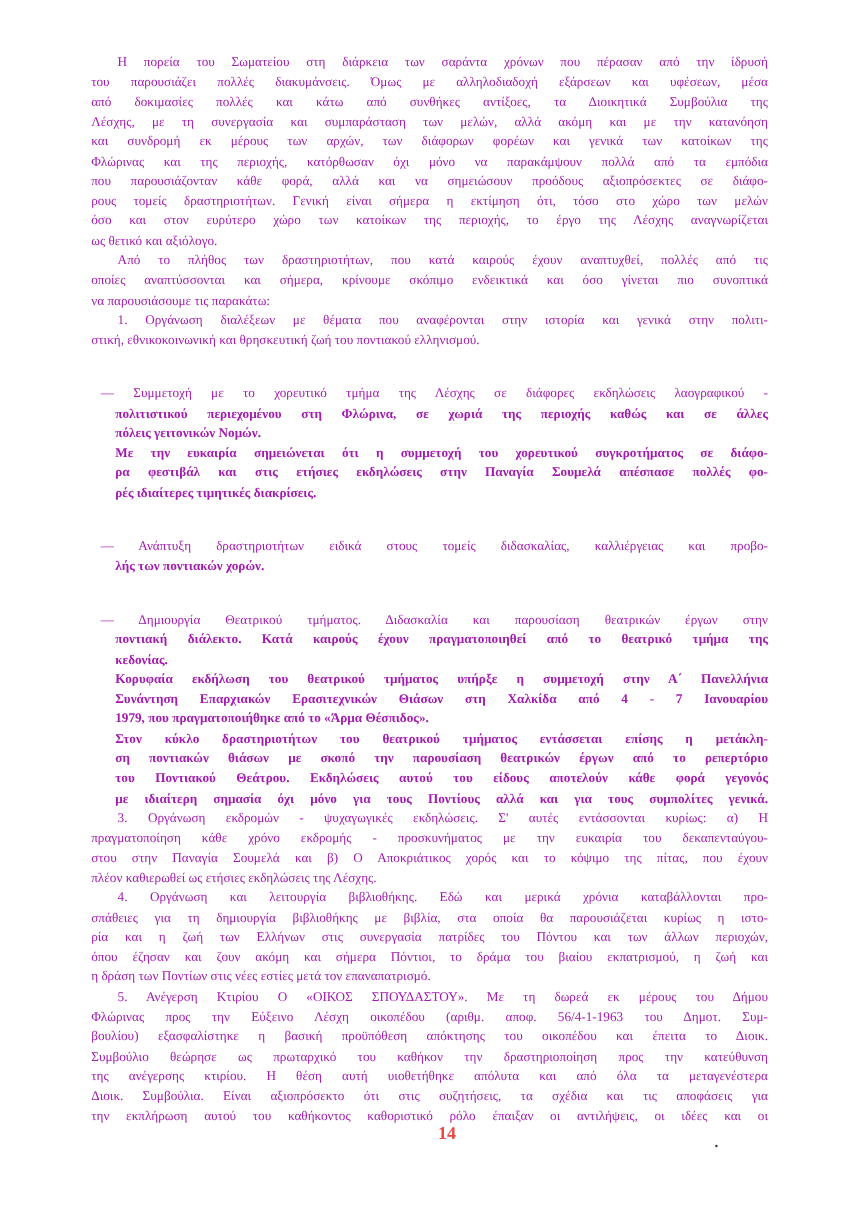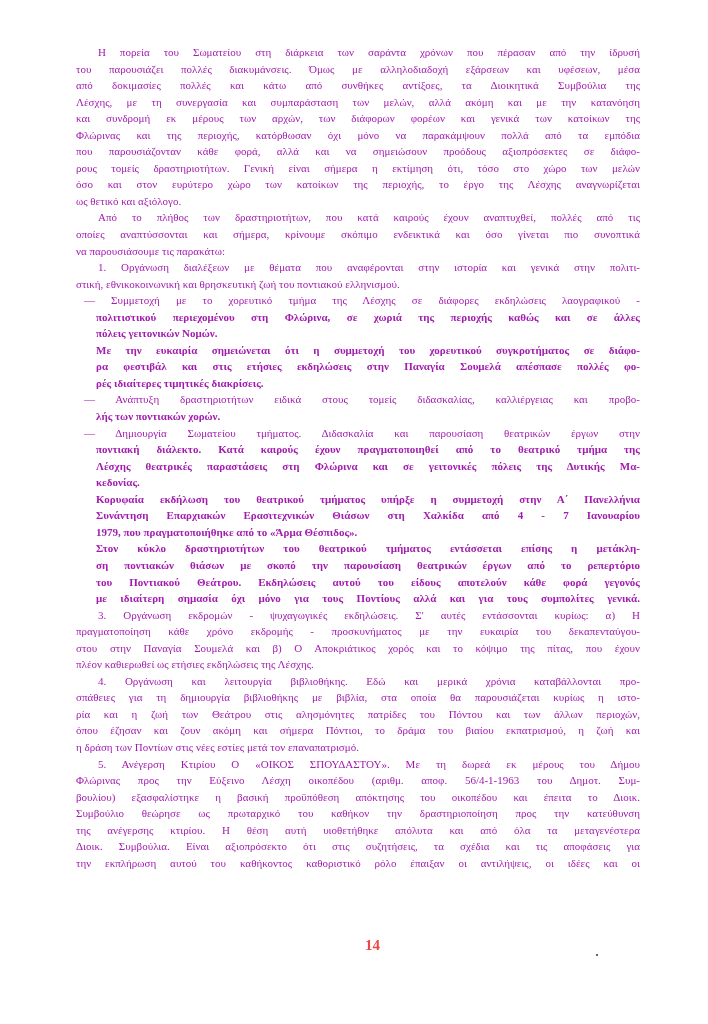--- a/index.html
+++ b/index.html
@@ -5,21 +5,21 @@
     html, body { margin: 0; padding: 0; background: #ffffff; }
     body { width: 708px; height: 1024px; position: relative; overflow: hidden; }
     .page {
       position: absolute; left: 76px; top: 44px; width: 564px;
       font-family: "Liberation Serif", "DejaVu Serif", serif;
       font-size: 11px; line-height: 16.55px; color: #a21caf;
     }
     .line { white-space: nowrap; height: 16.55px; display: flex; }
     .line.justify { text-align: justify; text-align-last: justify; display: block; width: 100%; }
     .line.justify.ind, .line.ind { padding-left: 22px; box-sizing: border-box; }
-    .line.dash { padding-left: 8px; box-sizing: border-box; }
+    .line.dash { padding-left: 8px; box-sizing: border-box; margin-top: 28px; }
     .line.sub { padding-left: 20px; box-sizing: border-box; font-weight: bold; }
     .line.last { text-align: left; text-align-last: left; }
     .page-number {
       position: absolute; left: 365px; top: 937px;
       font-family: "Liberation Serif", "DejaVu Serif", serif;
       font-size: 15px; font-weight: bold; color: #ef4444;
     }
     .speck { position: absolute; left: 596px; top: 954px; width: 2px; height: 2px; background: #333; border-radius: 1px; }
   </style>
 </head>
@@ -42,38 +42,37 @@
     <div class="line justify ind">1. Οργάνωση διαλέξεων με θέματα που αναφέρονται στην ιστορία και γενικά στην πολιτι-</div>
     <div class="line justify last">στική, εθνικοκοινωνική και θρησκευτική ζωή του ποντιακού ελληνισμού.</div>
     <div class="line justify dash">— Συμμετοχή με το χορευτικό τμήμα της Λέσχης σε διάφορες εκδηλώσεις λαογραφικού -</div>
     <div class="line justify sub">πολιτιστικού περιεχομένου στη Φλώρινα, σε χωριά της περιοχής καθώς και σε άλλες</div>
     <div class="line justify sub last">πόλεις γειτονικών Νομών.</div>
     <div class="line justify sub">Με την ευκαιρία σημειώνεται ότι η συμμετοχή του χορευτικού συγκροτήματος σε διάφο-</div>
     <div class="line justify sub">ρα φεστιβάλ και στις ετήσιες εκδηλώσεις στην Παναγία Σουμελά απέσπασε πολλές φο-</div>
     <div class="line justify sub last">ρές ιδιαίτερες τιμητικές διακρίσεις.</div>
     <div class="line justify dash">— Ανάπτυξη δραστηριοτήτων ειδικά στους τομείς διδασκαλίας, καλλιέργειας και προβο-</div>
     <div class="line justify sub last">λής των ποντιακών χορών.</div>
-    <div class="line justify dash">— Δημιουργία Σωματείου τμήματος. Διδασκαλία και παρουσίαση θεατρικών έργων στην</div>
+    <div class="line justify dash">— Δημιουργία Θεατρικού τμήματος. Διδασκαλία και παρουσίαση θεατρικών έργων στην</div>
     <div class="line justify sub">ποντιακή διάλεκτο. Κατά καιρούς έχουν πραγματοποιηθεί από το θεατρικό τμήμα της</div>
-    <div class="line justify sub">Λέσχης θεατρικές παραστάσεις στη Φλώρινα και σε γειτονικές πόλεις της Δυτικής Μα-</div>
     <div class="line justify sub last">κεδονίας.</div>
     <div class="line justify sub">Κορυφαία εκδήλωση του θεατρικού τμήματος υπήρξε η συμμετοχή στην Α΄ Πανελλήνια</div>
     <div class="line justify sub">Συνάντηση Επαρχιακών Ερασιτεχνικών Θιάσων στη Χαλκίδα από 4 - 7 Ιανουαρίου</div>
     <div class="line justify sub last">1979, που πραγματοποιήθηκε από το «Άρμα Θέσπιδος».</div>
     <div class="line justify sub">Στον κύκλο    δραστηριοτήτων του θεατρικού τμήματος εντάσσεται επίσης η μετάκλη-</div>
     <div class="line justify sub">ση ποντιακών θιάσων με σκοπό την παρουσίαση θεατρικών έργων από το ρεπερτόριο</div>
     <div class="line justify sub">του Ποντιακού Θεάτρου. Εκδηλώσεις αυτού του είδους αποτελούν κάθε φορά γεγονός</div>
     <div class="line justify sub">με ιδιαίτερη σημασία όχι μόνο για τους Ποντίους αλλά και για τους συμπολίτες γενικά.</div>
     <div class="line justify ind">3. Οργάνωση εκδρομών - ψυχαγωγικές εκδηλώσεις. Σ' αυτές εντάσσονται κυρίως: α) Η</div>
     <div class="line justify ">πραγματοποίηση κάθε χρόνο εκδρομής - προσκυνήματος με την ευκαιρία του δεκαπενταύγου-</div>
     <div class="line justify ">στου στην Παναγία Σουμελά και β) Ο Αποκριάτικος χορός και το κόψιμο της πίτας, που έχουν</div>
     <div class="line justify last">πλέον καθιερωθεί ως ετήσιες εκδηλώσεις της Λέσχης.</div>
     <div class="line justify ind">4. Οργάνωση και λειτουργία βιβλιοθήκης. Εδώ και μερικά χρόνια καταβάλλονται προ-</div>
     <div class="line justify ">σπάθειες για τη δημιουργία βιβλιοθήκης με βιβλία, στα οποία θα παρουσιάζεται κυρίως η ιστο-</div>
-    <div class="line justify ">ρία και η ζωή των Θεάτρου στις αλησμόνητες πατρίδες του Πόντου και των άλλων περιοχών,</div>
+    <div class="line justify ">ρία και η ζωή των Ελλήνων στις συνεργασία πατρίδες του Πόντου και των άλλων περιοχών,</div>
     <div class="line justify ">όπου έζησαν και ζουν ακόμη και σήμερα Πόντιοι, το δράμα του βιαίου εκπατρισμού, η ζωή και</div>
     <div class="line justify last">η δράση των Ποντίων στις νέες εστίες μετά τον επαναπατρισμό.</div>
     <div class="line justify ind">5. Ανέγερση Κτιρίου  Ο «ΟΙΚΟΣ ΣΠΟΥΔΑΣΤΟΥ». Με τη δωρεά εκ μέρους του Δήμου</div>
     <div class="line justify ">Φλώρινας προς την Εύξεινο Λέσχη οικοπέδου (αριθμ. αποφ. 56/4-1-1963 του Δημοτ. Συμ-</div>
     <div class="line justify ">βουλίου) εξασφαλίστηκε η βασική προϋπόθεση απόκτησης του οικοπέδου και έπειτα το Διοικ.</div>
     <div class="line justify ">Συμβούλιο θεώρησε ως πρωταρχικό του καθήκον την δραστηριοποίηση προς την κατεύθυνση</div>
     <div class="line justify ">της ανέγερσης κτιρίου. Η θέση αυτή υιοθετήθηκε απόλυτα και από όλα τα μεταγενέστερα</div>
     <div class="line justify ">Διοικ. Συμβούλια. Είναι αξιοπρόσεκτο ότι στις συζητήσεις, τα σχέδια και τις αποφάσεις για</div>
     <div class="line justify ">την εκπλήρωση αυτού του καθήκοντος καθοριστικό ρόλο έπαιξαν οι αντιλήψεις, οι ιδέες και οι</div>
   </div>

